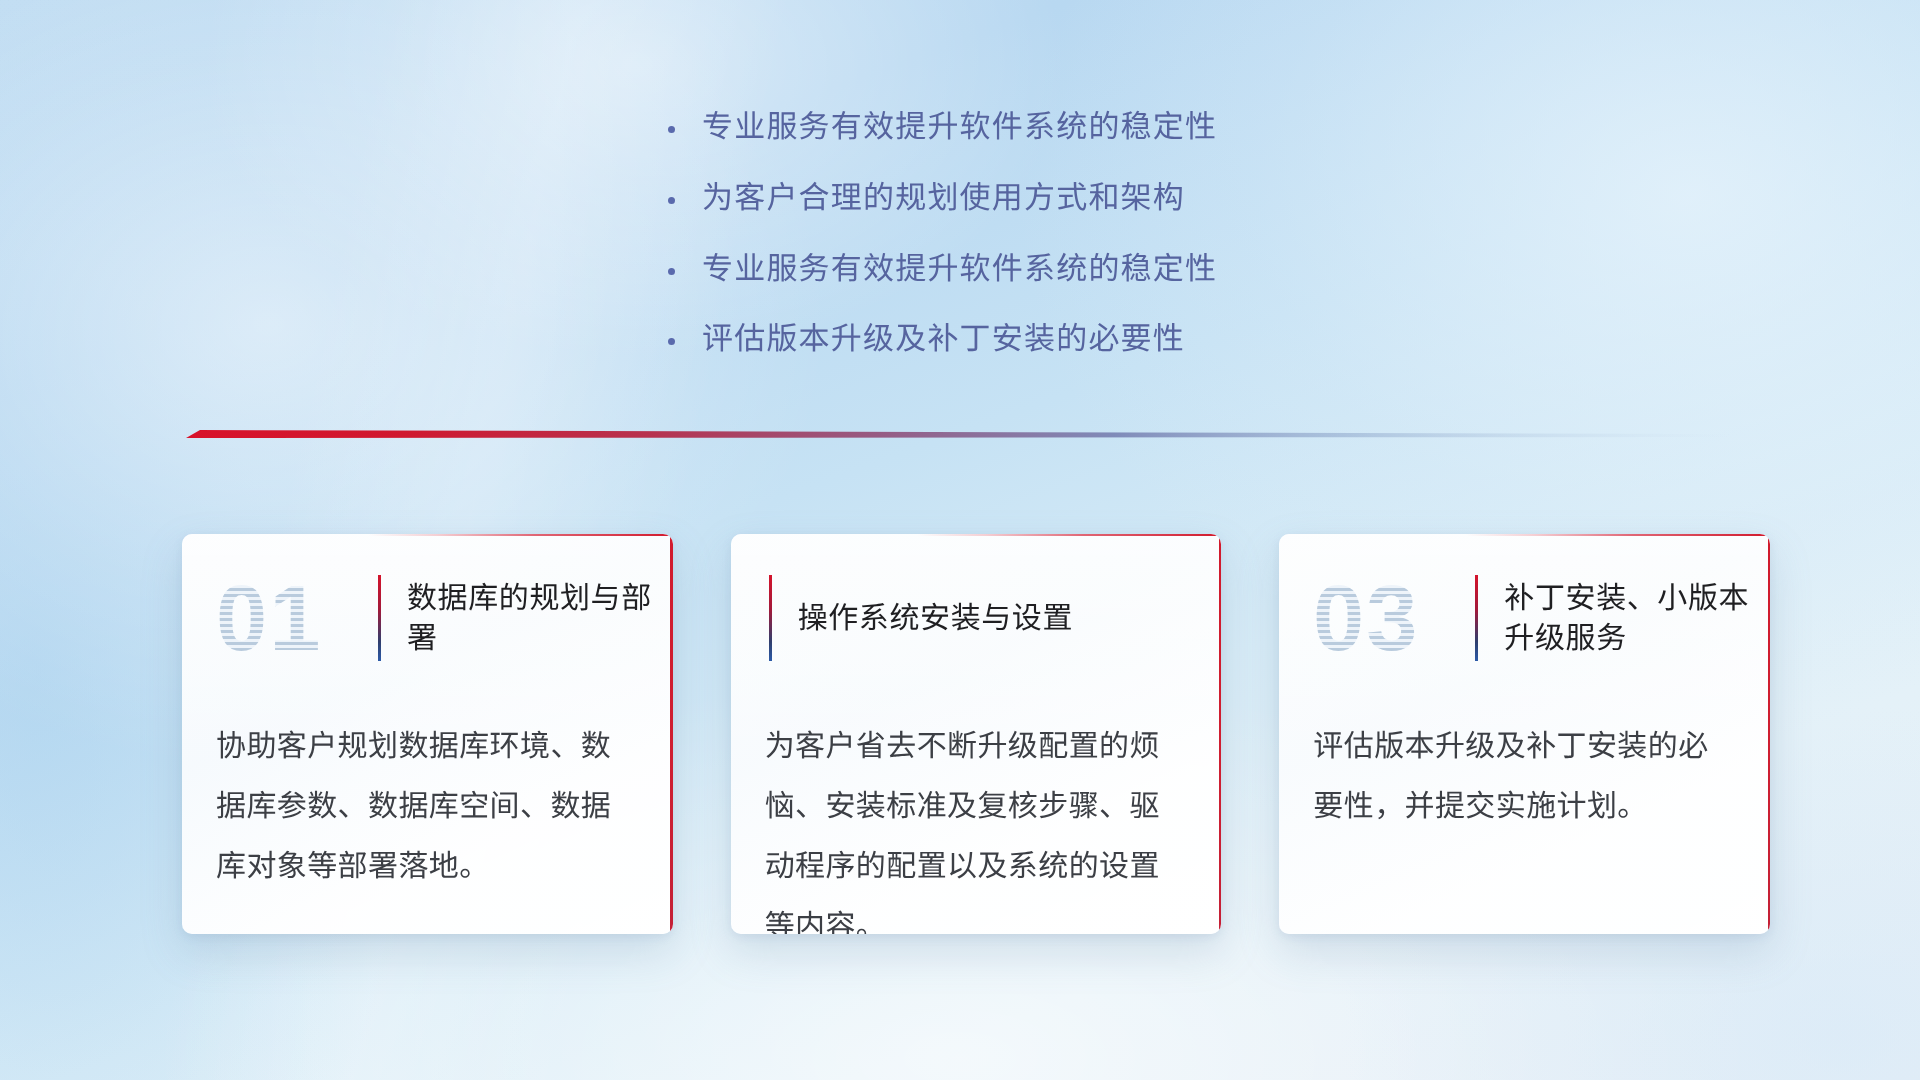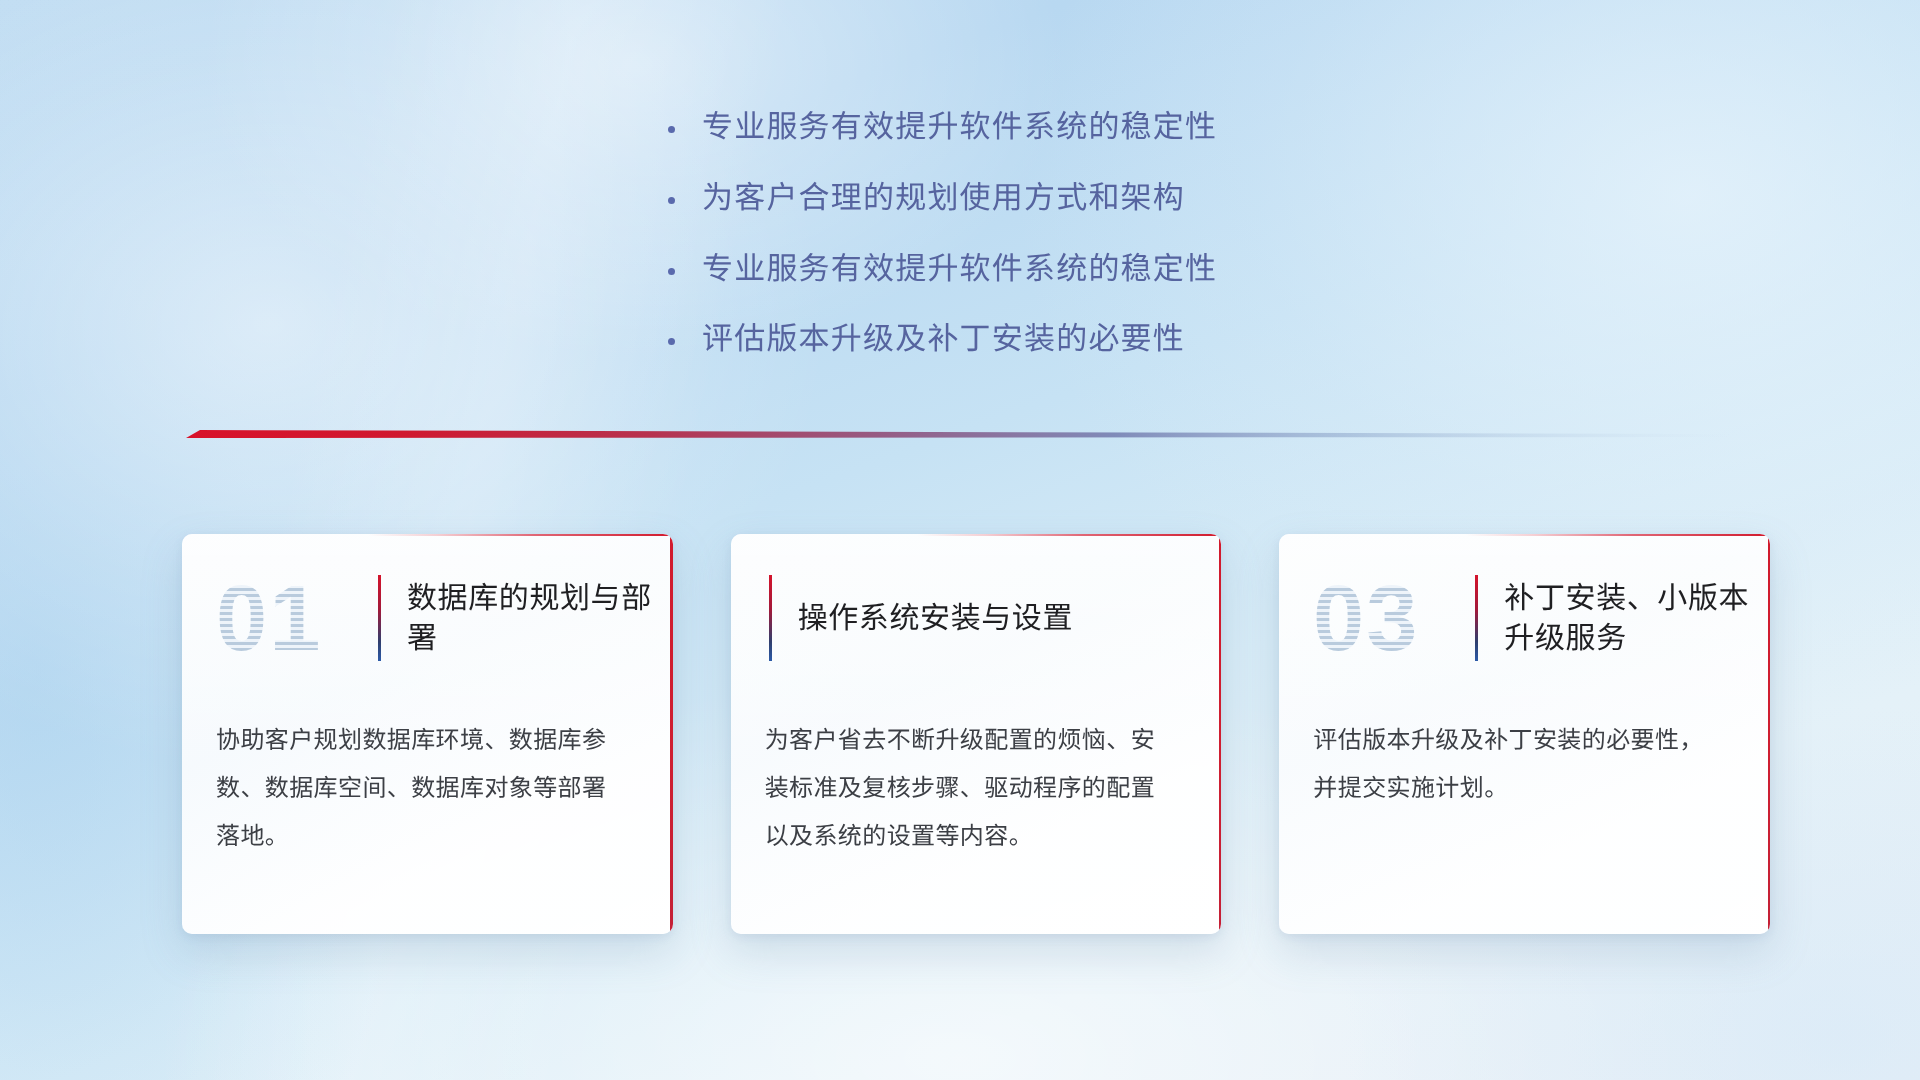--- a/index.html
+++ b/index.html
@@ -191,21 +191,21 @@
   .card-title {
     font-size: 30px;
     line-height: 1.32;
     color: #1f1f22;
     letter-spacing: 0.6px;
     font-weight: 400;
   }
   .card-body {
     position: relative;
     padding: 14px 44px 0 34px;
-    font-size: 24px;
+    font-size: 30px;
     line-height: 2.0;
     color: #3c3f45;
     letter-spacing: 0.4px;
   }
 </style>
 </head>
 <body>
 
 <div id="slide">
 

